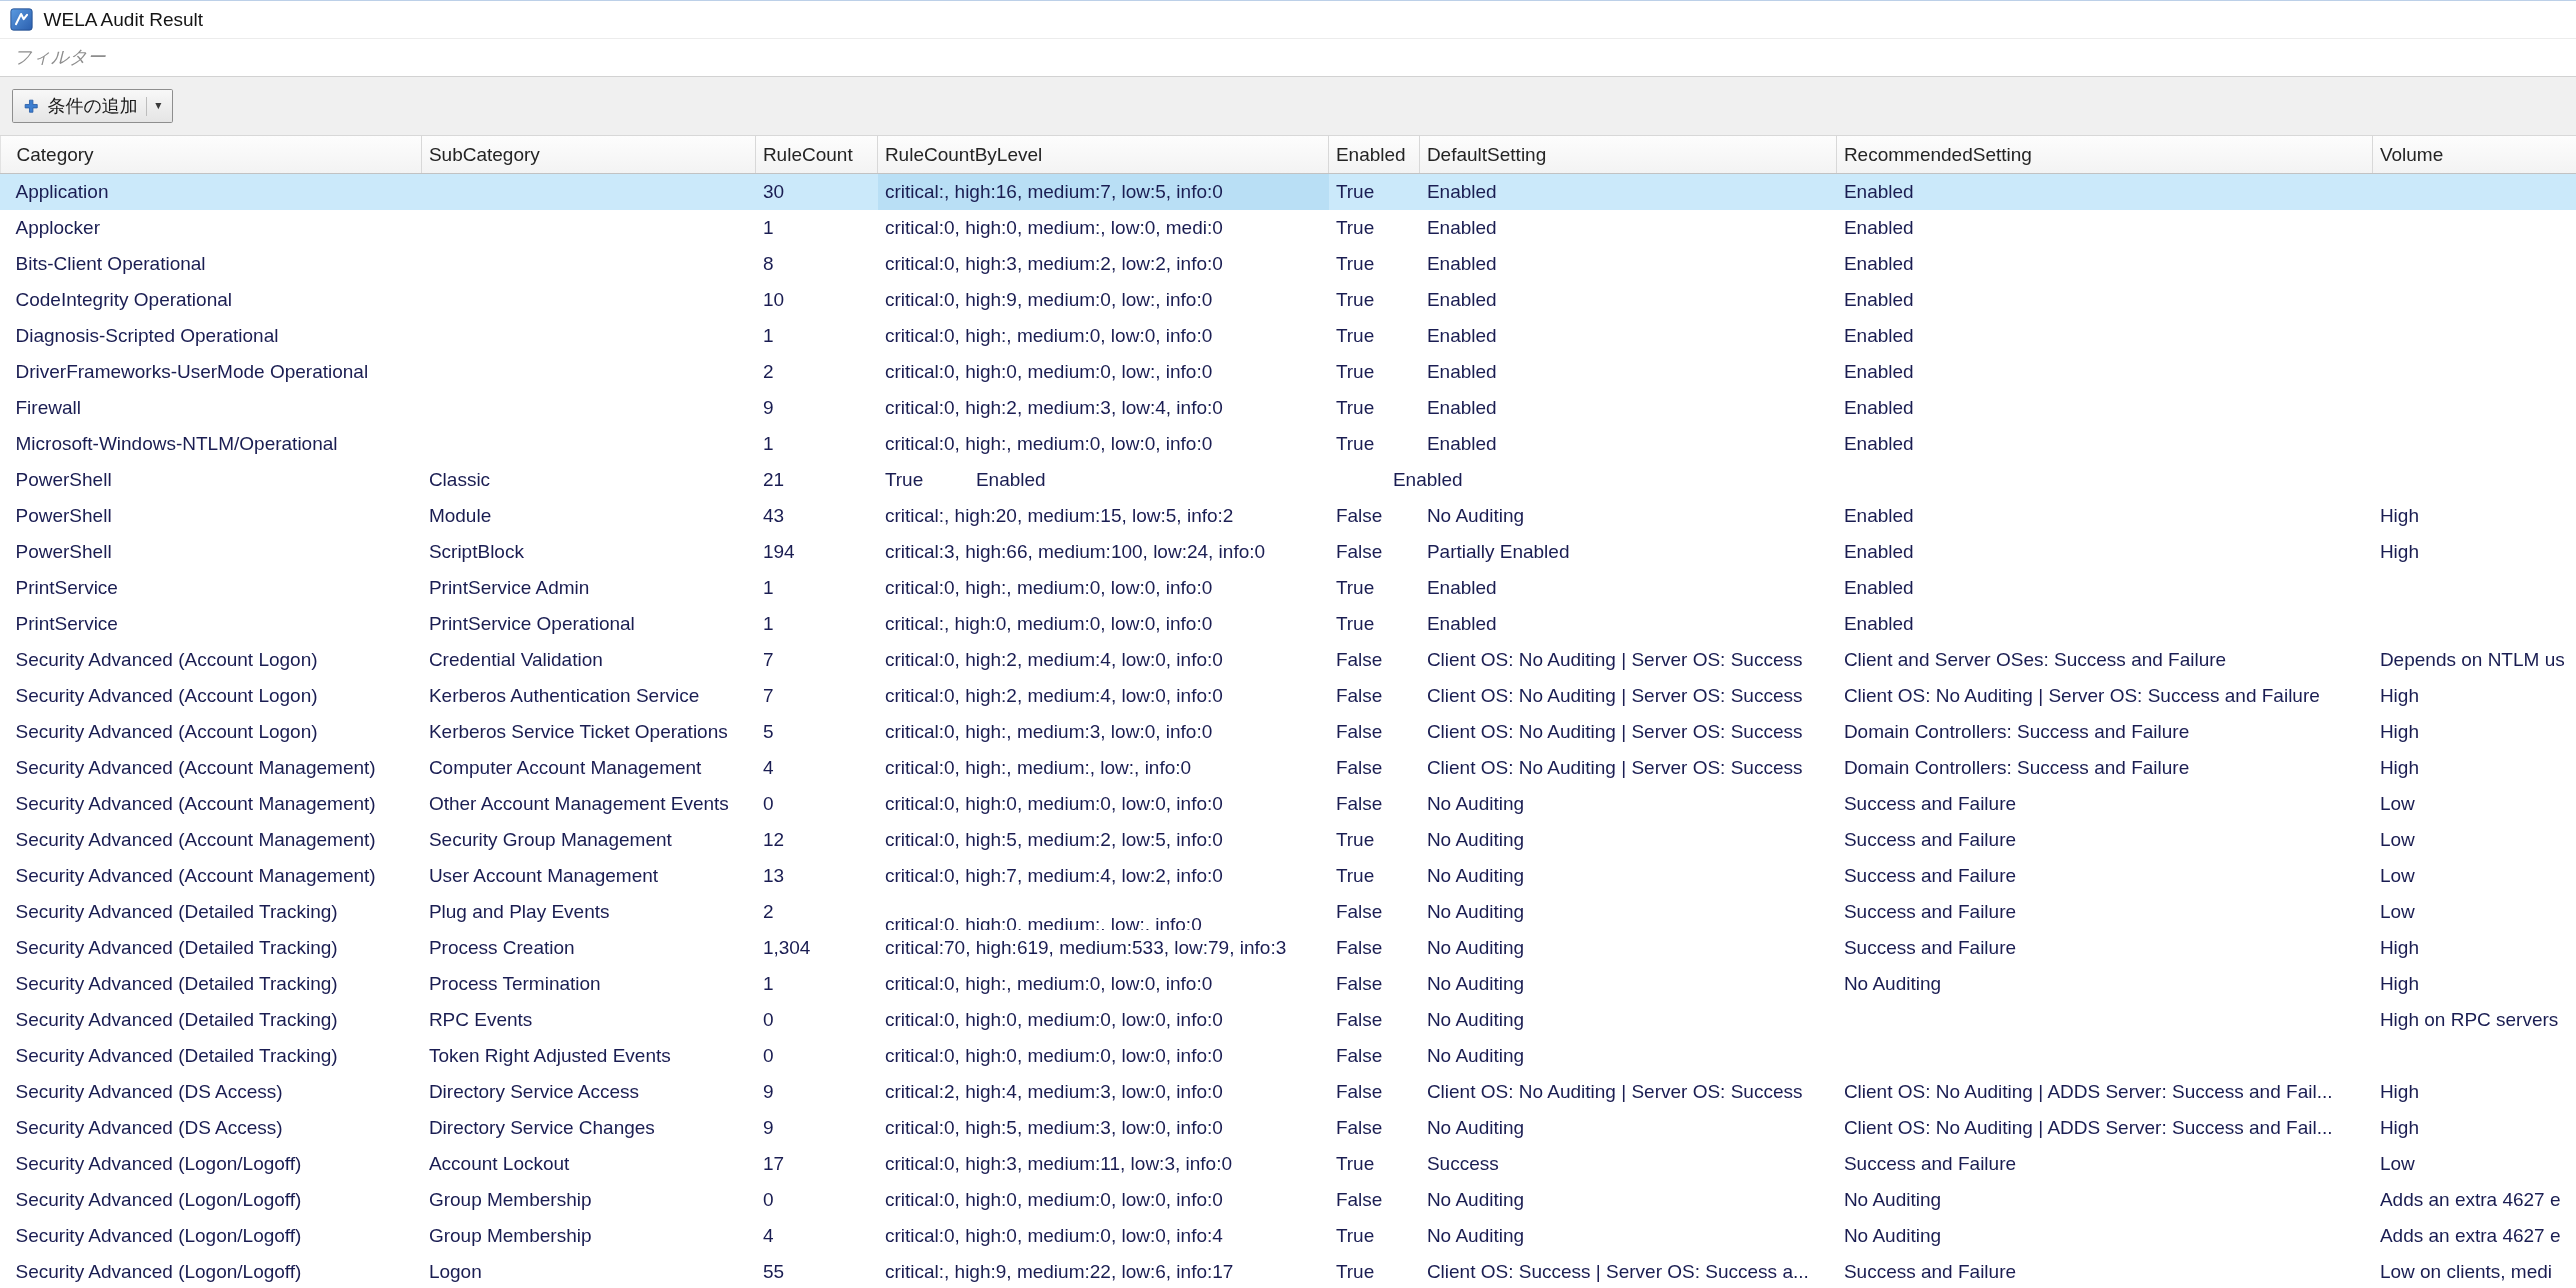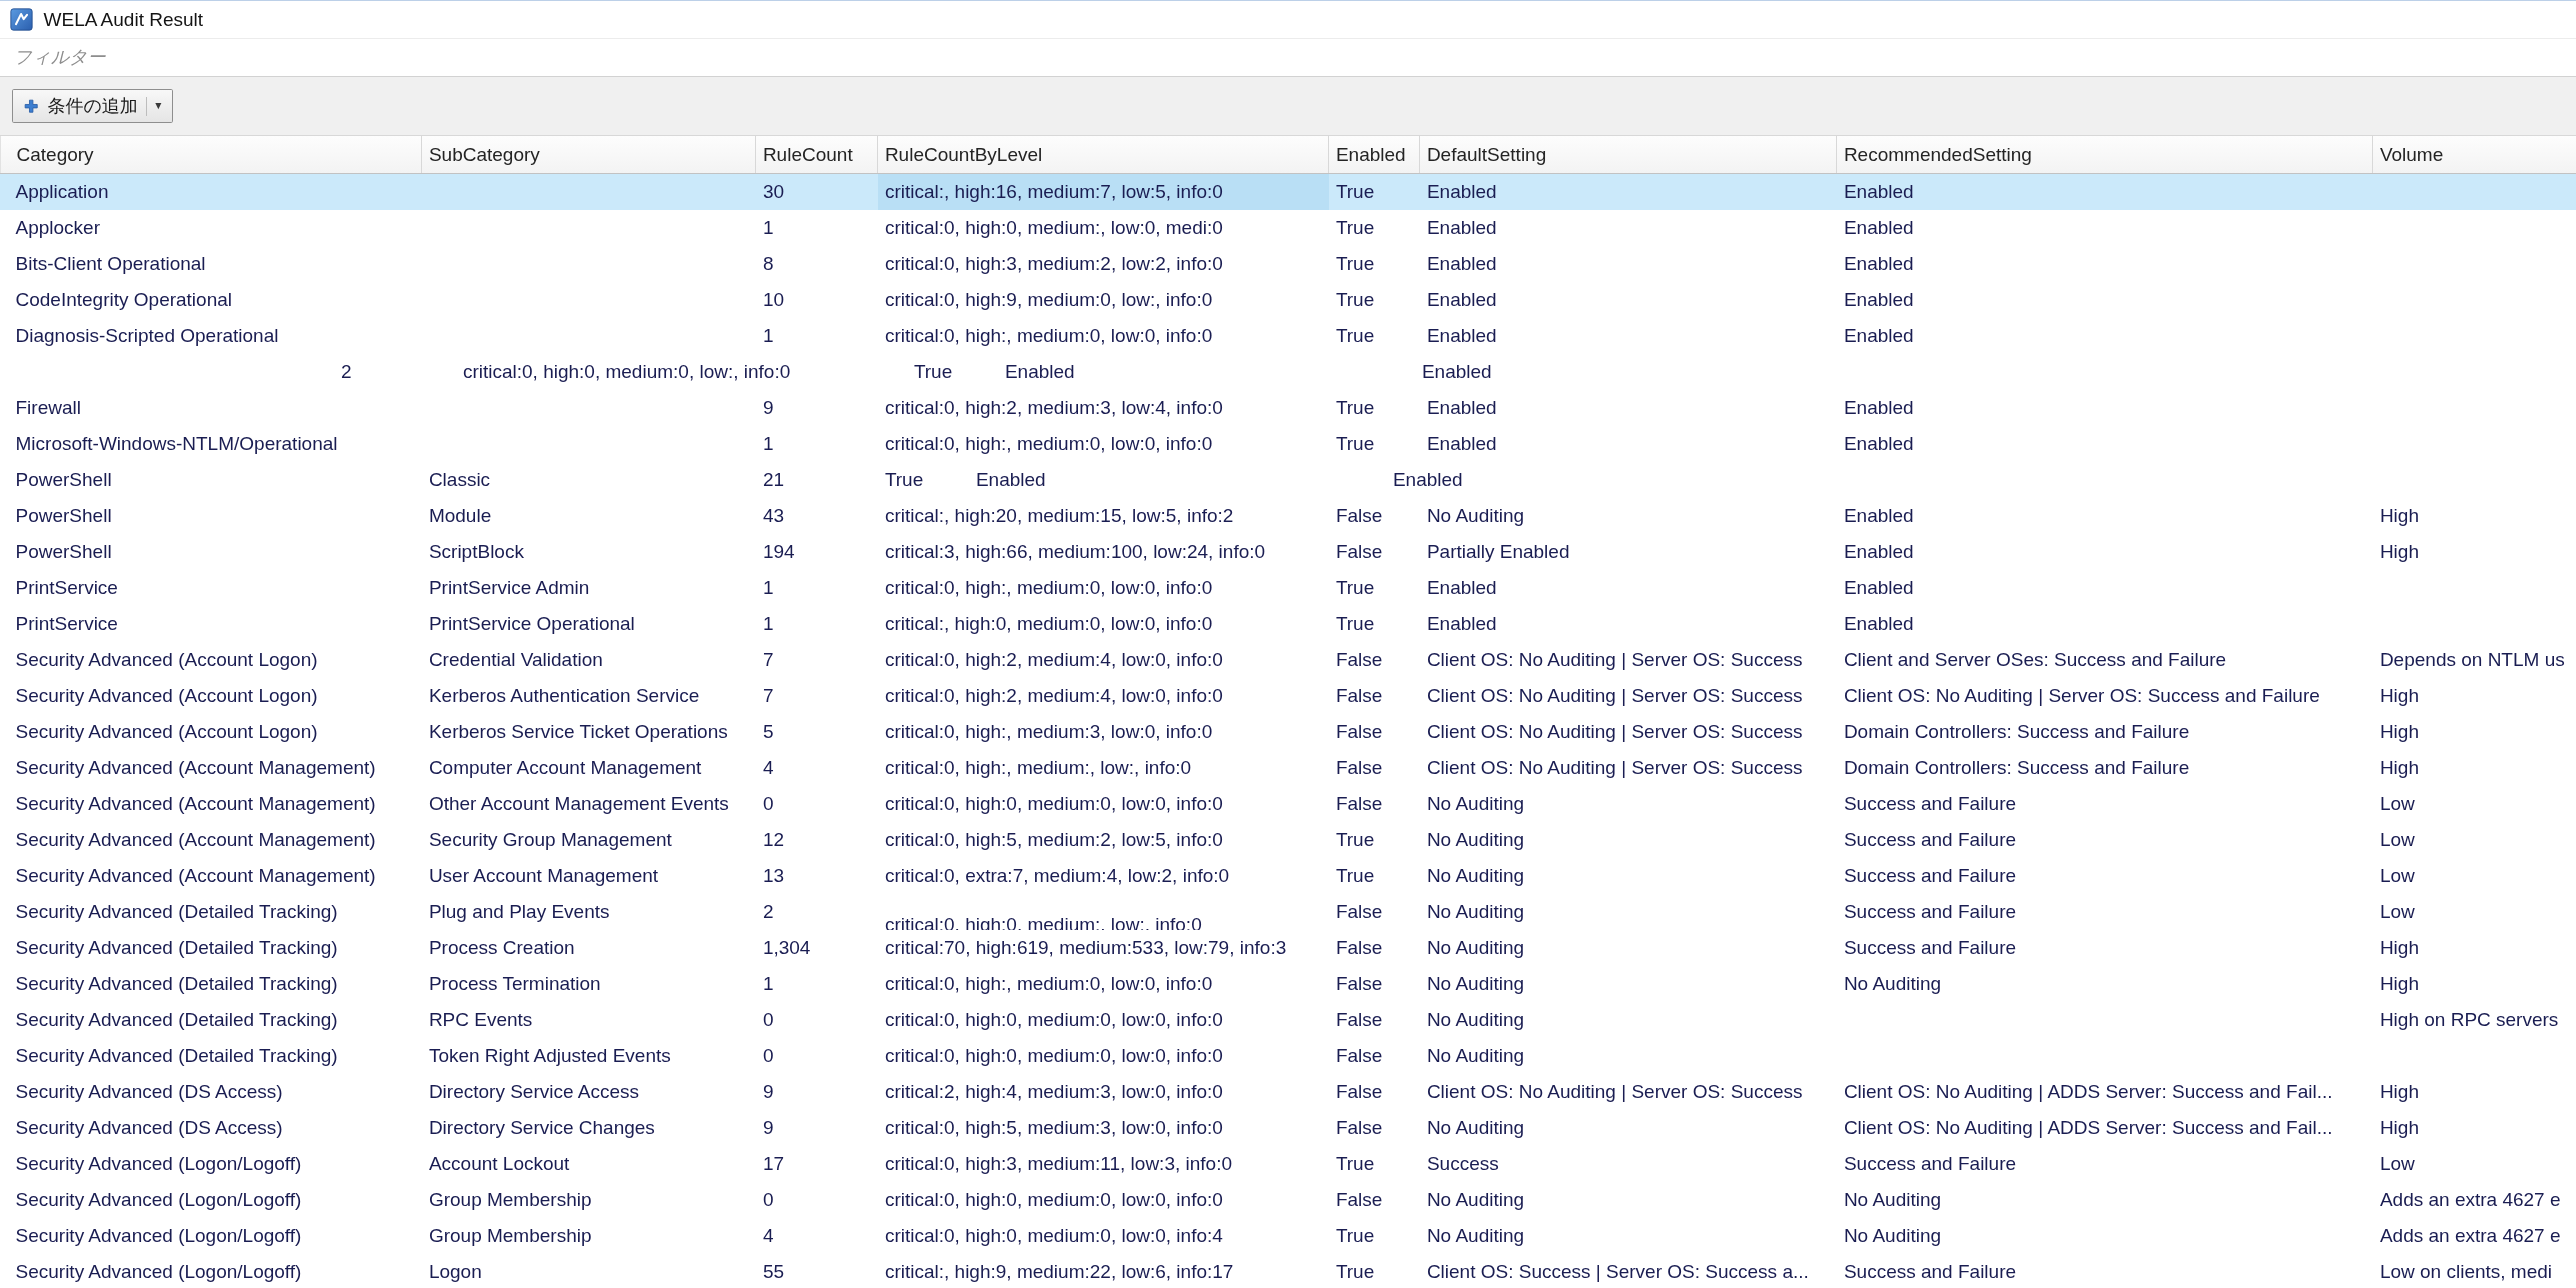--- a/index.html
+++ b/index.html
@@ -167,20 +167,21 @@
           <div class="cell c0" style="width: 422px;">Diagnosis-Scripted Operational</div>
           <div class="cell c1" style="width: 334px;"></div>
           <div class="cell c2" style="width: 122px;">1</div>
           <div class="cell c3" style="width: 451px;">critical:0, high:, medium:0, low:0, info:0</div>
           <div class="cell c4" style="width: 91px;">True</div>
           <div class="cell c5" style="width: 417px;">Enabled</div>
           <div class="cell c6" style="width: 536px;">Enabled</div>
           <div class="cell c7" style="width: 344px;"></div>
         </div>
         <div class="row">
+          <div class="cell c0" style="width: 422px;">DriverFrameworks-UserMode Operational</div>
           <div class="cell c1" style="width: 334px;"></div>
           <div class="cell c2" style="width: 122px;">2</div>
           <div class="cell c3" style="width: 451px;">critical:0, high:0, medium:0, low:, info:0</div>
           <div class="cell c4" style="width: 91px;">True</div>
           <div class="cell c5" style="width: 417px;">Enabled</div>
           <div class="cell c6" style="width: 536px;">Enabled</div>
           <div class="cell c7" style="width: 344px;"></div>
         </div>
         <div class="row">
           <div class="cell c0" style="width: 422px;">Firewall</div>
@@ -308,21 +309,21 @@
           <div class="cell c3" style="width: 451px;">critical:0, high:5, medium:2, low:5, info:0</div>
           <div class="cell c4" style="width: 91px;">True</div>
           <div class="cell c5" style="width: 417px;">No Auditing</div>
           <div class="cell c6" style="width: 536px;">Success and Failure</div>
           <div class="cell c7" style="width: 344px;">Low</div>
         </div>
         <div class="row">
           <div class="cell c0" style="width: 422px;">Security Advanced (Account Management)</div>
           <div class="cell c1" style="width: 334px;">User Account Management</div>
           <div class="cell c2" style="width: 122px;">13</div>
-          <div class="cell c3" style="width: 451px;">critical:0, extra:7, medium:4, low:2, info:0</div>
+          <div class="cell c3" style="width: 451px;">critical:0, high:7, medium:4, low:2, info:0</div>
           <div class="cell c4" style="width: 91px;">True</div>
           <div class="cell c5" style="width: 417px;">No Auditing</div>
           <div class="cell c6" style="width: 536px;">Success and Failure</div>
           <div class="cell c7" style="width: 344px;">Low</div>
         </div>
         <div class="row">
           <div class="cell c0" style="width: 422px;">Security Advanced (Detailed Tracking)</div>
           <div class="cell c1" style="width: 334px;">Plug and Play Events</div>
           <div class="cell c2" style="width: 122px;">2</div>
           <div class="cell c3" style="width: 451px; margin-top: 13px;">critical:0, high:0, medium:, low:, info:0</div>

